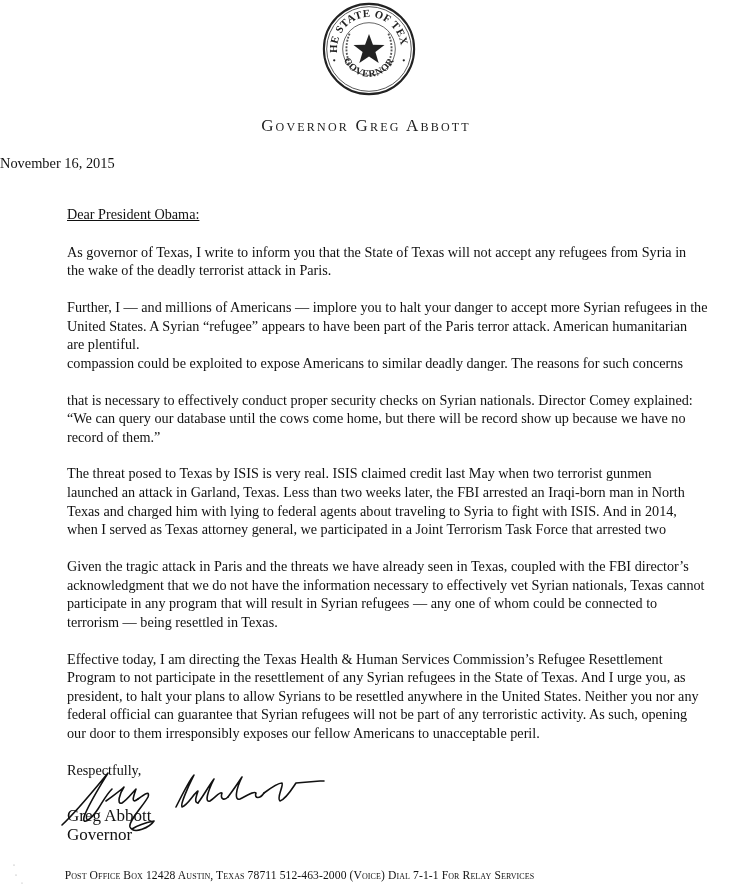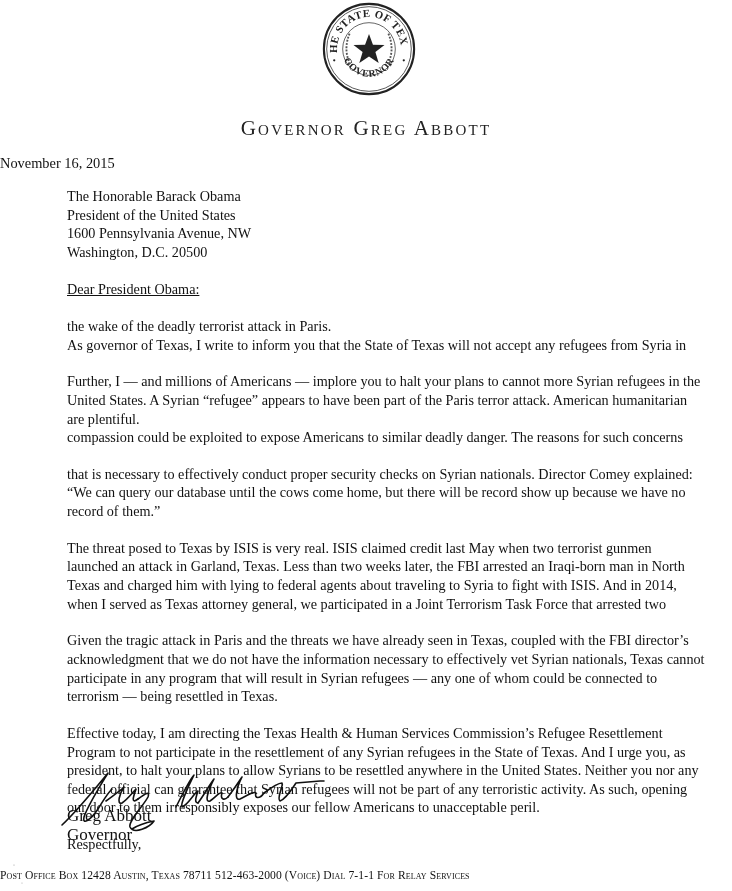--- a/index.html
+++ b/index.html
@@ -1,29 +1,29 @@
 <!DOCTYPE html>
 <html><head>
 <meta charset="utf-8">
 <style>
   html, body { margin: 0; padding: 0; background: #ffffff; }
   body { width: 732px; height: 891px; position: relative; overflow: hidden;
          font-family: "Liberation Serif", "DejaVu Serif", serif; color: #111; }
   .seal { position: absolute; left: 322px; top: 2px; width: 94px; height: 94px; }
   .letterhead { position: absolute; left: 0; width: 732px; top: 116px; text-align: center;
-                font-size: 21px; letter-spacing: 2.2px; font-variant: small-caps; color: #222; }
+                font-size: 17px; letter-spacing: 2.2px; font-variant: small-caps; color: #222; }
   .date { position: absolute; left: 0; width: 732px; top: 155px; text-align: left; font-size: 14.4px; }
   .body { position: absolute; left: 67px; top: 187px; width: 665px; font-size: 14.2px; line-height: 18.6px; }
   .addr div { white-space: nowrap; }
   p { margin: 0 0 18.2px 0; }
   .para span { display: block; white-space: nowrap; }
   .salutation { margin-top: 18.4px; margin-bottom: 18.6px; text-decoration: underline; }
   .sigblock { position: absolute; left: 67px; top: 807px; font-size: 17px; line-height: 18.8px; }
   .signature { position: absolute; left: 58px; top: 765px; width: 280px; height: 70px; }
-  .footer { position: absolute; left: 0; width: 599px; top: 869px; text-align: left;
+  .footer { position: absolute; left: 0; width: 599px; top: 869px; text-align: center;
             font-size: 11.6px; font-variant: small-caps; letter-spacing: 0.1px; color: #111; }
   .specks { position: absolute; left: 8px; top: 860px; width: 20px; height: 30px; }
 </style>
 </head>
 <body>
 
 <svg class="seal" viewBox="0 0 100 100">
   <defs>
     <path id="arcTop" d="M 16 50 A 34 34 0 0 1 84 50"></path>
     <path id="arcBot" d="M 22 58 A 29 29 0 0 0 78 58"></path>
@@ -43,34 +43,28 @@
 
   <polygon points="50,34 54.2,45.5 66.5,45.8 56.8,53.3 60.3,65 50,58 39.7,65 43.2,53.3 33.5,45.8 45.8,45.5" fill="#222"></polygon>
   <circle cx="13" cy="62" r="1.2" fill="#222"></circle>
   <circle cx="87" cy="62" r="1.2" fill="#222"></circle>
 </svg>
 
 <div class="letterhead">Governor Greg Abbott</div>
 <div class="date">November 16, 2015</div>
 
 <div class="body">
-  <div class="addr">
-    <div>The Honorable Barack Obama</div>
-    <div>President of the United States</div>
-    <div>1600 Pennsylvania Avenue, NW</div>
-    <div>Washington, D.C.  20500</div>
-  </div>
   <p class="salutation">Dear President Obama:</p>
 
   <p class="para">
+    <span>As governor of Texas, I write to inform you that the State of Texas will not accept any refugees from Syria in</span>
     <span>the wake of the deadly terrorist attack in Paris.</span>
-    <span>As governor of Texas, I write to inform you that the State of Texas will not accept any refugees from Syria in</span>
   </p>
   <p class="para">
-    <span>Further, I — and millions of Americans — implore you to halt your plans to cannot more Syrian refugees in the</span>
+    <span>Further, I — and millions of Americans — implore you to halt your danger to accept more Syrian refugees in the</span>
     <span>United States.  A Syrian “refugee” appears to have been part of the Paris terror attack.  American humanitarian</span>
     <span>are plentiful.</span>
     <span>compassion could be exploited to expose Americans to similar deadly danger.  The reasons for such concerns</span>
   </p>
   <p class="para">
     <span>that is necessary to effectively conduct proper security checks on Syrian nationals.  Director Comey explained:</span>
     <span>“We can query our database until the cows come home, but there will be record show up because we have no</span>
     <span>record of them.”</span>
   </p>
   <p class="para">

